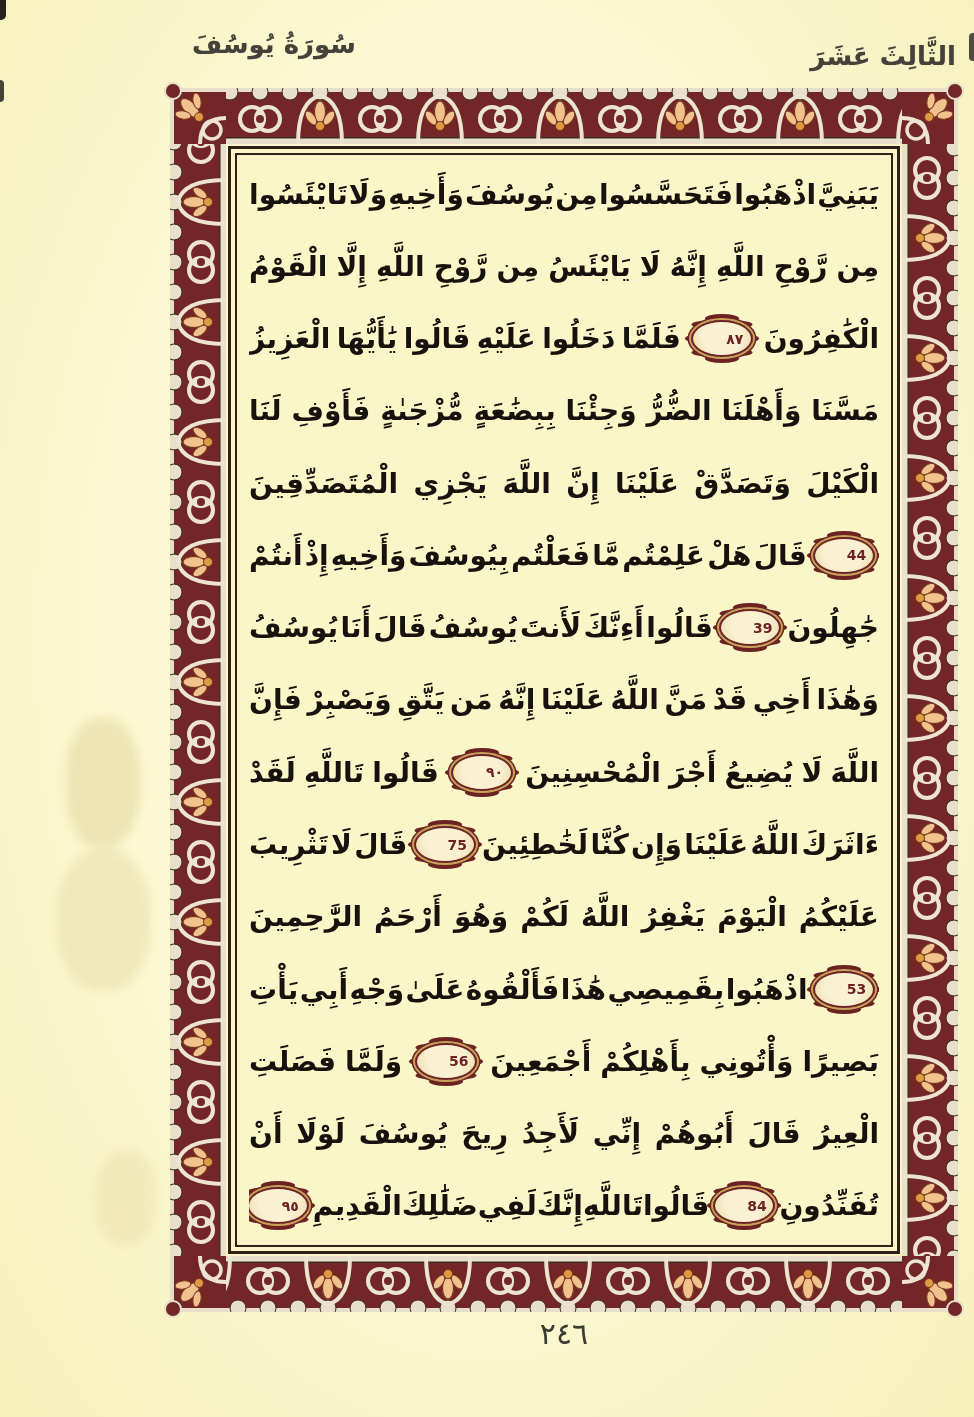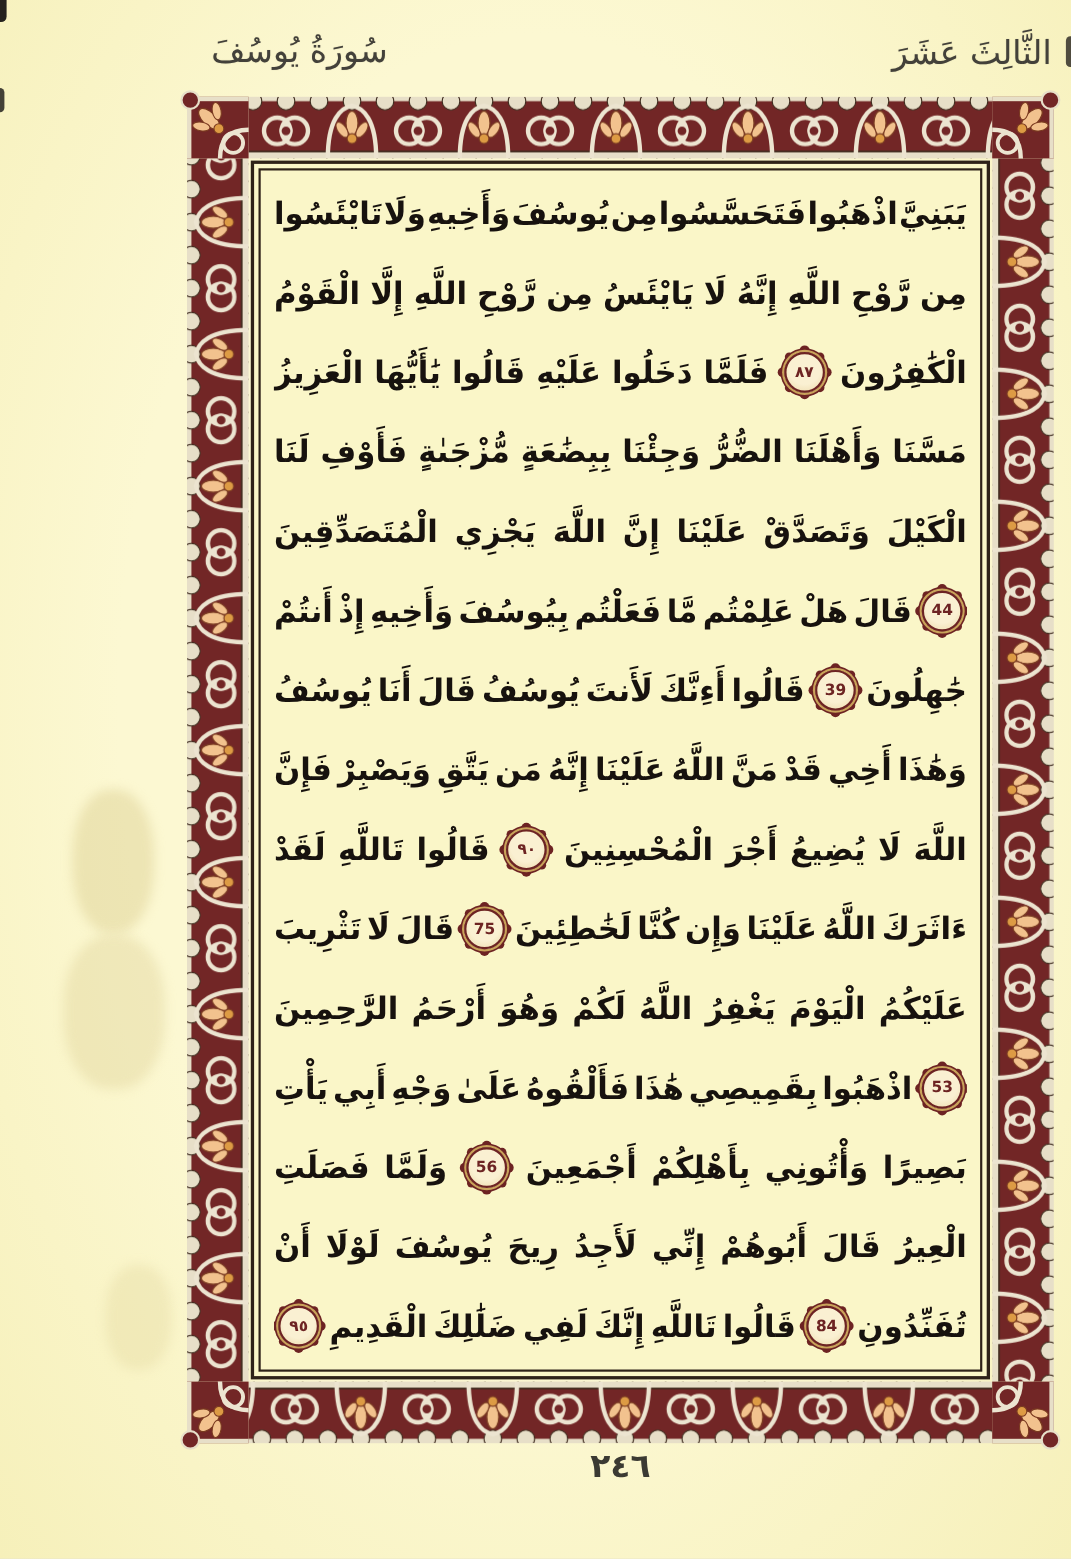--- a/index.html
+++ b/index.html
@@ -5,25 +5,25 @@
   html,body{margin:0;padding:0;background:#e8e4c8;}
   .page{
     position:relative;
     width:974px;height:1417px;
     background:radial-gradient(ellipse at 50% 45%, #fcf8d2 55%, #f6f0ba 100%);
     font-family:"DejaVu Sans", sans-serif;
     overflow:hidden;
   }
   .hdr{
     position:absolute;
-    font-size:30px;font-weight:normal;color:#43413a;
+    font-size:26px;font-weight:bold;color:#43413a;
     direction:rtl;white-space:nowrap;
     text-shadow:0 0 1px rgba(60,55,40,.25);
   }
-  .hdr-right{top:31px;right:18px;margin-left:24px;}
+  .hdr-right{top:41px;right:18px;margin-left:24px;}
   .hdr-left{top:29px;left:192px;}
   .frame{
     position:absolute;left:170px;top:88px;width:788px;height:1224px;
   }
   .frame svg{position:absolute;left:0;top:0;overflow:visible;}
   .inner1{
     position:absolute;left:58px;top:58px;right:58px;bottom:58px;
     border:3px solid #2e2218;
     background:#faf6c8;
   }
@@ -47,24 +47,25 @@
     flex:0 0 auto;
     display:inline-flex;align-items:center;justify-content:center;
     width:33px;height:33px;border-radius:50%;
     background:radial-gradient(circle at 50% 40%, #faf0d2 55%, #ecd9a8 100%);
     border:2px solid #6d2323;
     box-shadow:0 0 0 2px #c9a35a,0 0 0 3.5px #6d2323,
       0 -20px 0 -14px #6d2323,0 20px 0 -14px #6d2323,20px 0 0 -14px #6d2323,-20px 0 0 -14px #6d2323,
       14px -14px 0 -14.5px #6d2323,-14px 14px 0 -14.5px #6d2323,14px 14px 0 -14.5px #6d2323,-14px -14px 0 -14.5px #6d2323;
     color:#6d2323;font-size:14px;font-weight:bold;line-height:1;
     margin:0 4px;
+    padding-left:25px;
   }
   .pagenum{
     position:absolute;left:564px;top:1316px;transform:translateX(-50%);
-    font-size:30px;font-weight:bold;color:#3b3a33;direction:rtl;text-align:right;
+    font-size:30px;font-weight:normal;color:#3b3a33;direction:rtl;text-align:right;
   }
   .ghost{position:absolute;border-radius:45%;filter:blur(5px);pointer-events:none;}
   .g1{left:66px;top:718px;width:74px;height:130px;background:rgba(214,199,136,.40);}
   .g2{left:58px;top:850px;width:92px;height:140px;background:rgba(218,203,142,.35);}
   .g3{left:96px;top:1150px;width:60px;height:95px;background:rgba(221,207,150,.30);}
   .artifact{position:absolute;background:#25221e;}
   .a1{left:0;top:0;width:6px;height:20px;border-radius:0 0 5px 0;}
   .a2{left:0;top:80px;width:4px;height:22px;border-radius:0 4px 4px 0;opacity:.85;}
   .a3{right:0;top:33px;width:5px;height:28px;border-radius:4px 0 0 4px;opacity:.8;}
 </style>

